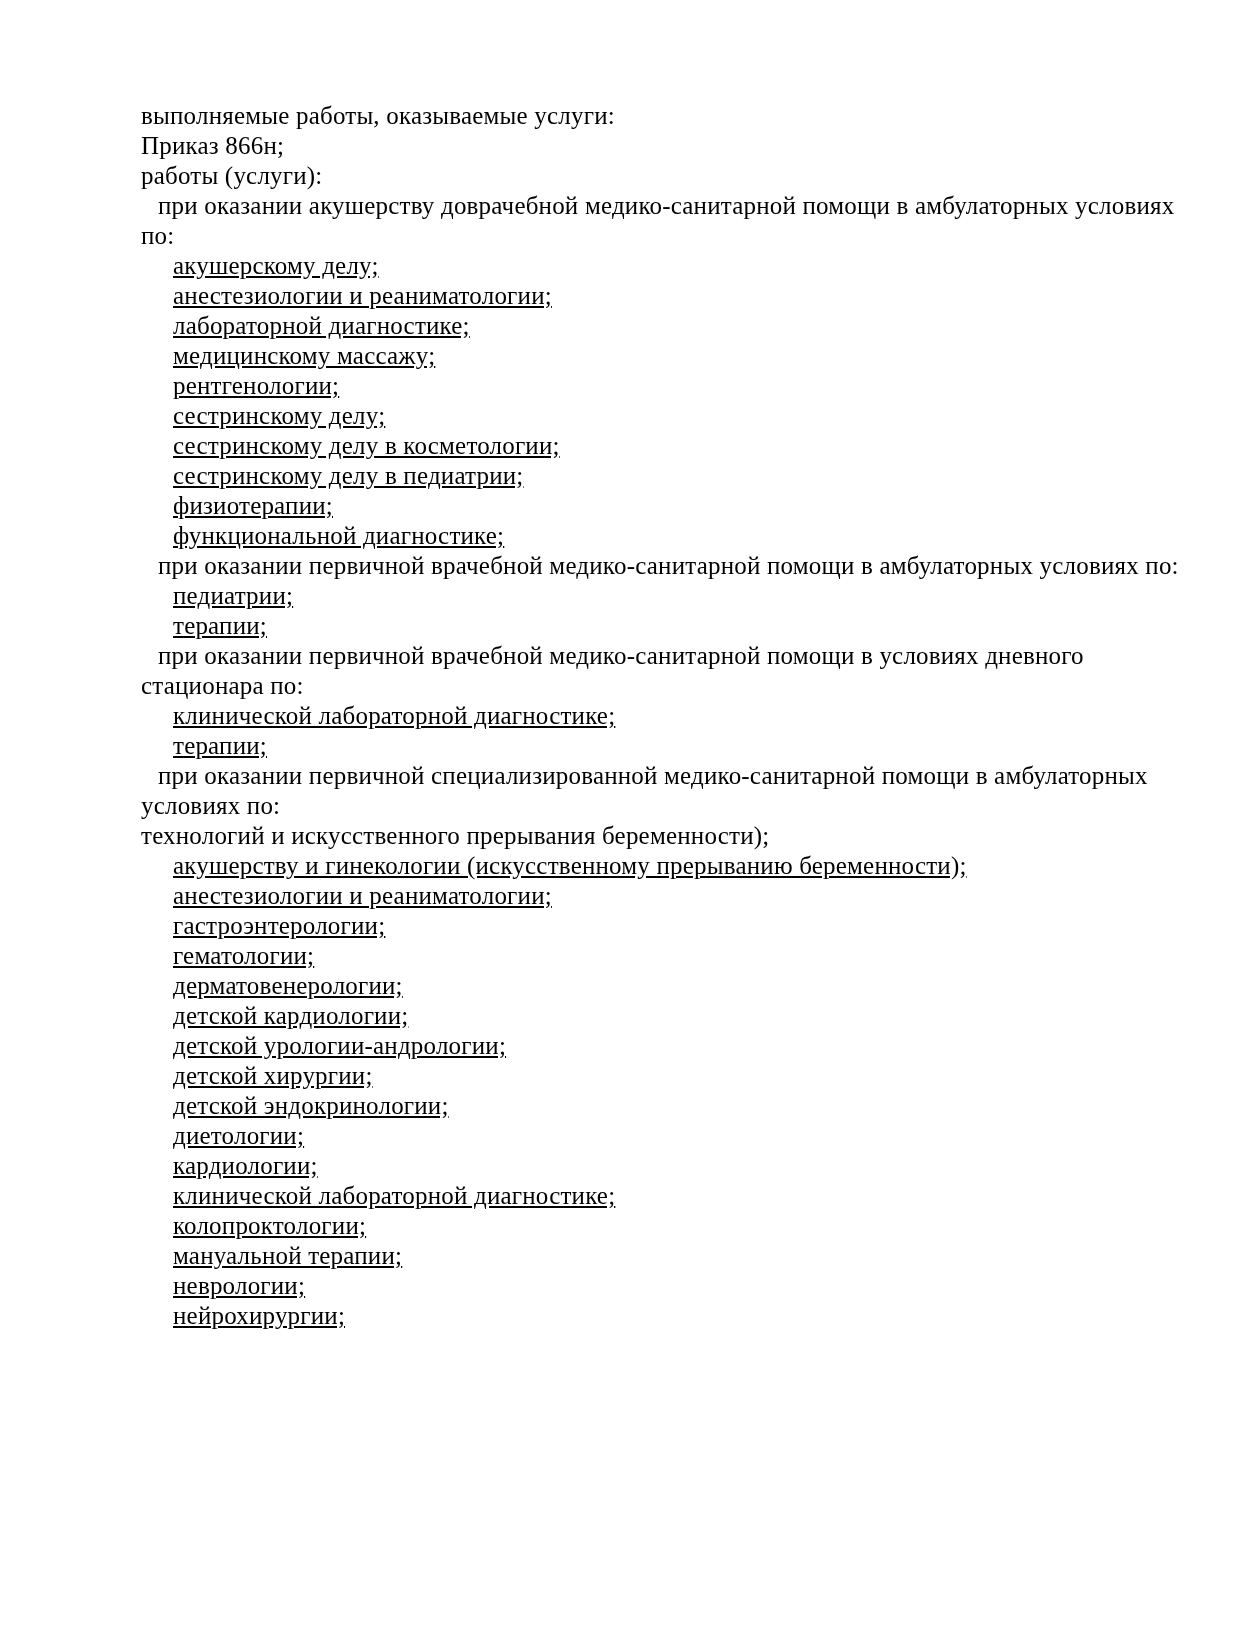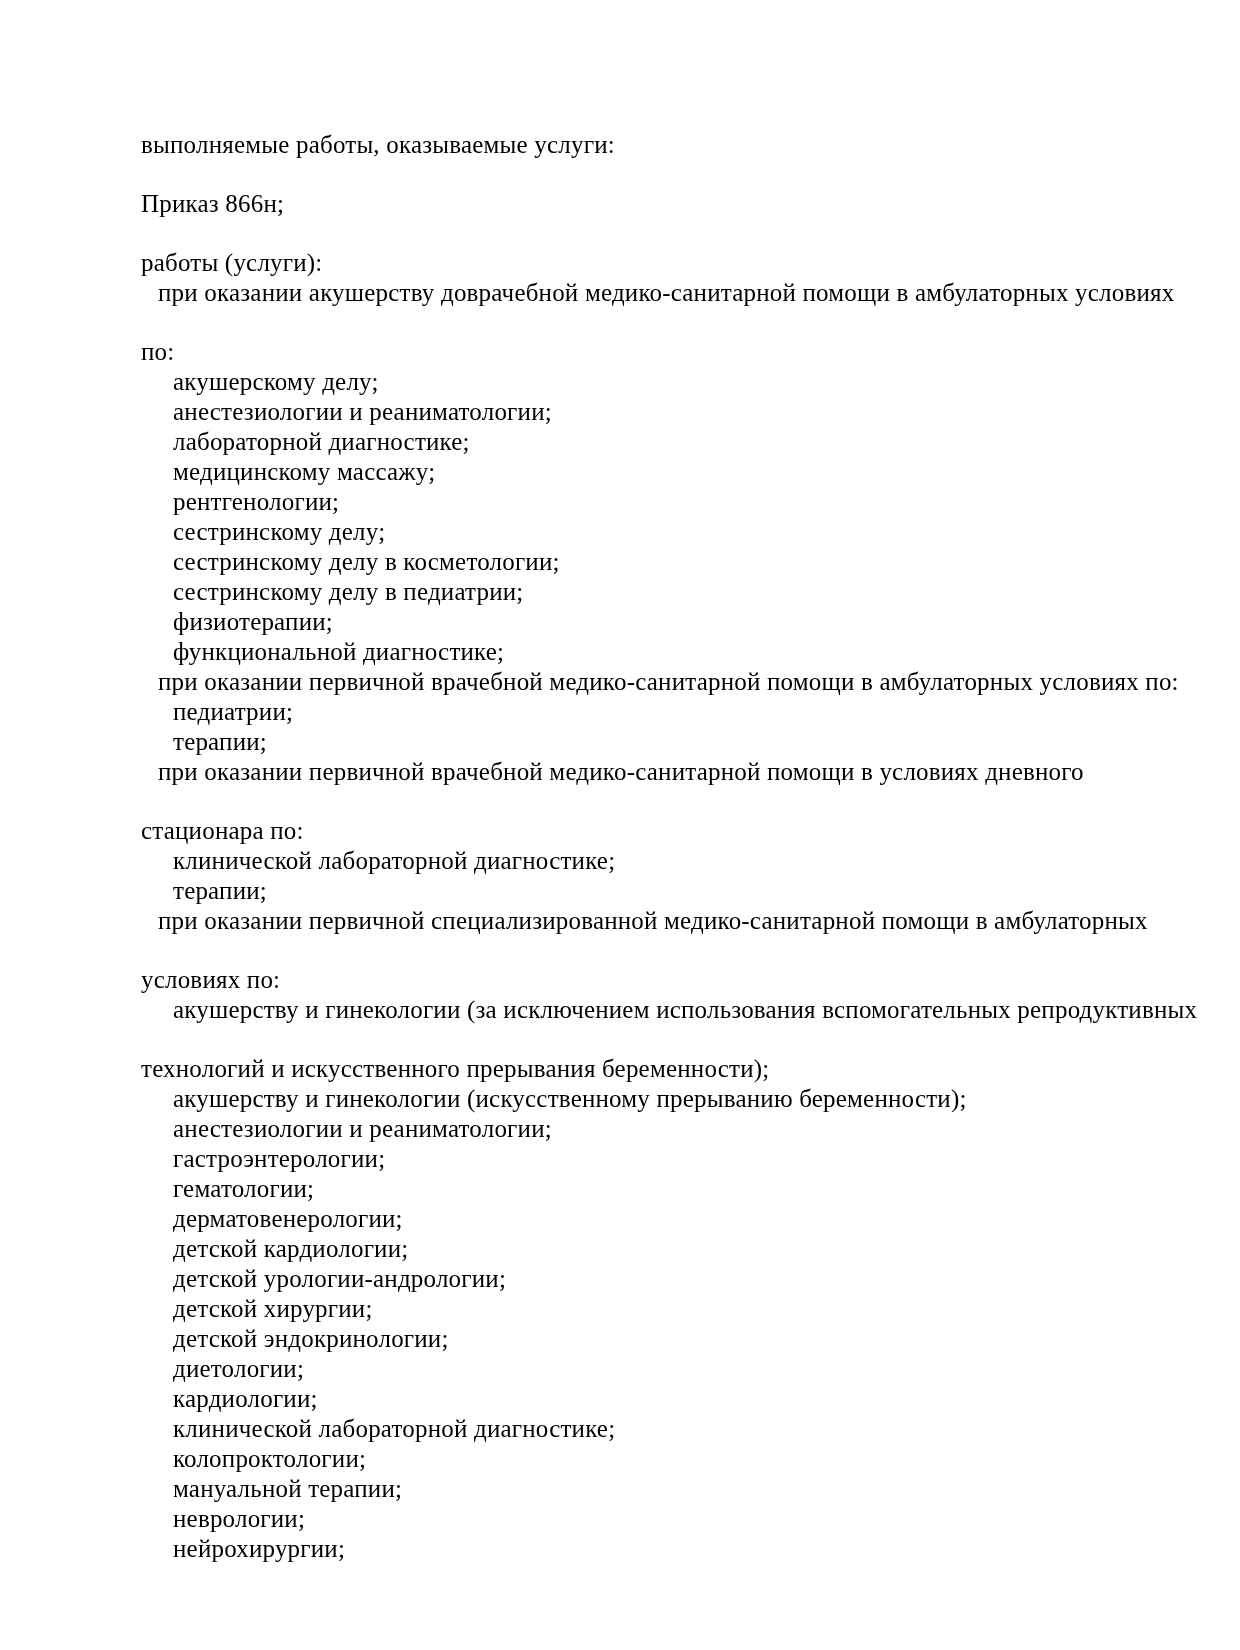--- a/index.html
+++ b/index.html
@@ -21,23 +21,23 @@
     left: 141px;
     width: 1040px;
   }
   .line {
     font-size: 25px;
     line-height: 30px;
     white-space: pre;
     text-align: left;
     letter-spacing: 0.2px;
   }
-  .indent-0 { padding-left: 0; margin-top: 29px; }
+  .indent-0 { padding-left: 0; }
   .indent-1 { padding-left: 17px; }
-  .indent-2 { padding-left: 32px; }
+  .indent-2 { padding-left: 32px; text-decoration: underline; }
 </style>
 </head>
 <body>
 
 <div class="page">
   <div>
       <div class="line indent-0">выполняемые работы, оказываемые услуги:</div>
       <div class="line indent-0">Приказ 866н;</div>
       <div class="line indent-0">работы (услуги):</div>
       <div class="line indent-1">при оказании акушерству доврачебной медико-санитарной помощи в амбулаторных условиях</div>
@@ -54,21 +54,20 @@
       <div class="line indent-2">функциональной диагностике;</div>
       <div class="line indent-1">при оказании первичной врачебной медико-санитарной помощи в амбулаторных условиях по:</div>
       <div class="line indent-2">педиатрии;</div>
       <div class="line indent-2">терапии;</div>
       <div class="line indent-1">при оказании первичной врачебной медико-санитарной помощи в условиях дневного</div>
       <div class="line indent-0">стационара по:</div>
       <div class="line indent-2">клинической лабораторной диагностике;</div>
       <div class="line indent-2">терапии;</div>
       <div class="line indent-1">при оказании первичной специализированной медико-санитарной помощи в амбулаторных</div>
       <div class="line indent-0">условиях по:</div>
-      <div class="line indent-2">акушерству и гинекологии (за исключением использования вспомогательных репродуктивных</div>
       <div class="line indent-0">технологий и искусственного прерывания беременности);</div>
       <div class="line indent-2">акушерству и гинекологии (искусственному прерыванию беременности);</div>
       <div class="line indent-2">анестезиологии и реаниматологии;</div>
       <div class="line indent-2">гастроэнтерологии;</div>
       <div class="line indent-2">гематологии;</div>
       <div class="line indent-2">дерматовенерологии;</div>
       <div class="line indent-2">детской кардиологии;</div>
       <div class="line indent-2">детской урологии-андрологии;</div>
       <div class="line indent-2">детской хирургии;</div>
       <div class="line indent-2">детской эндокринологии;</div>

